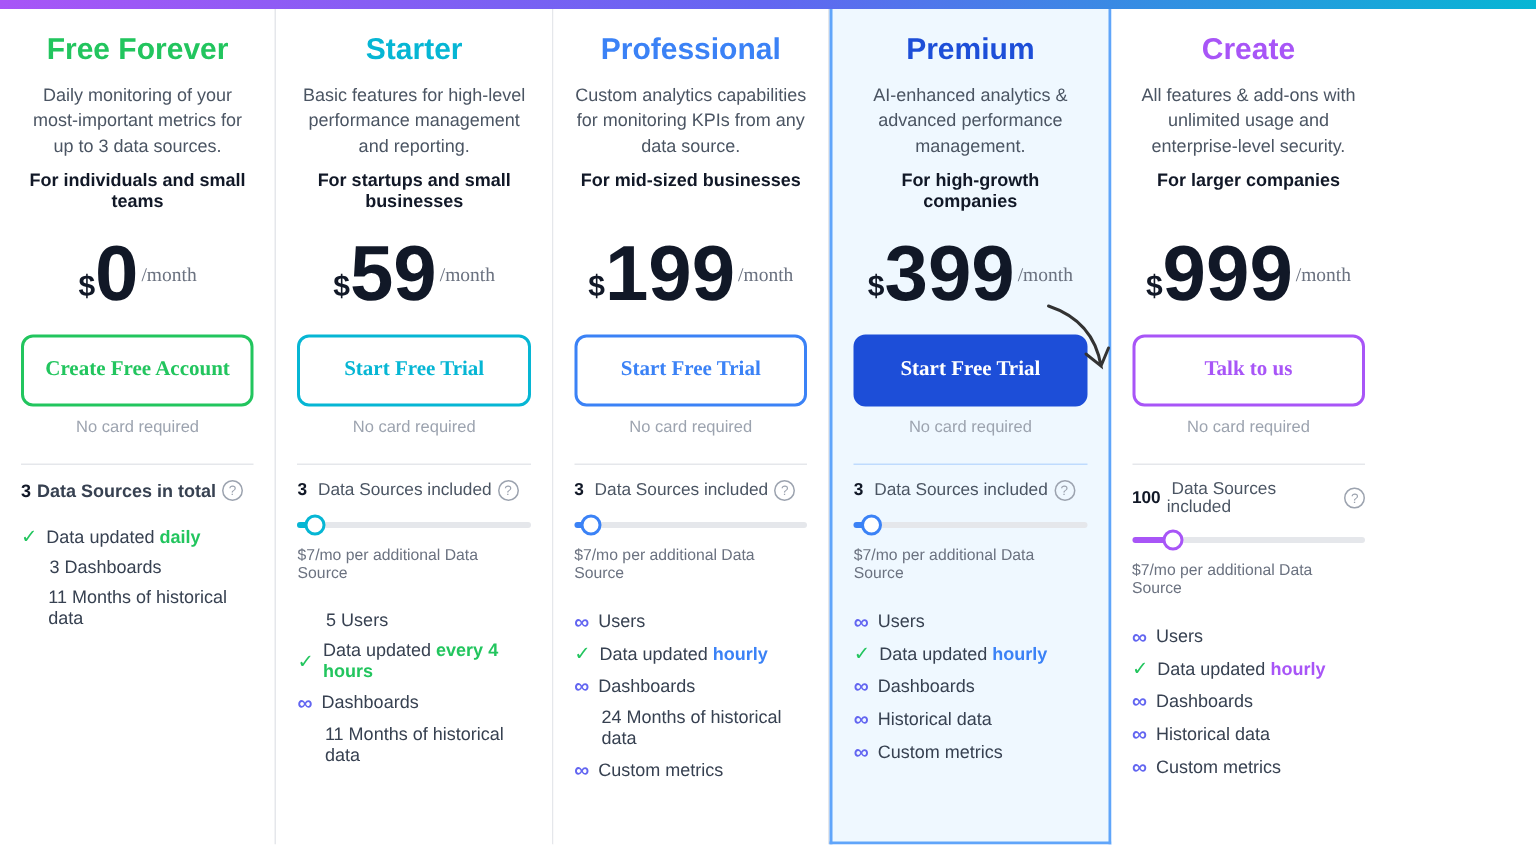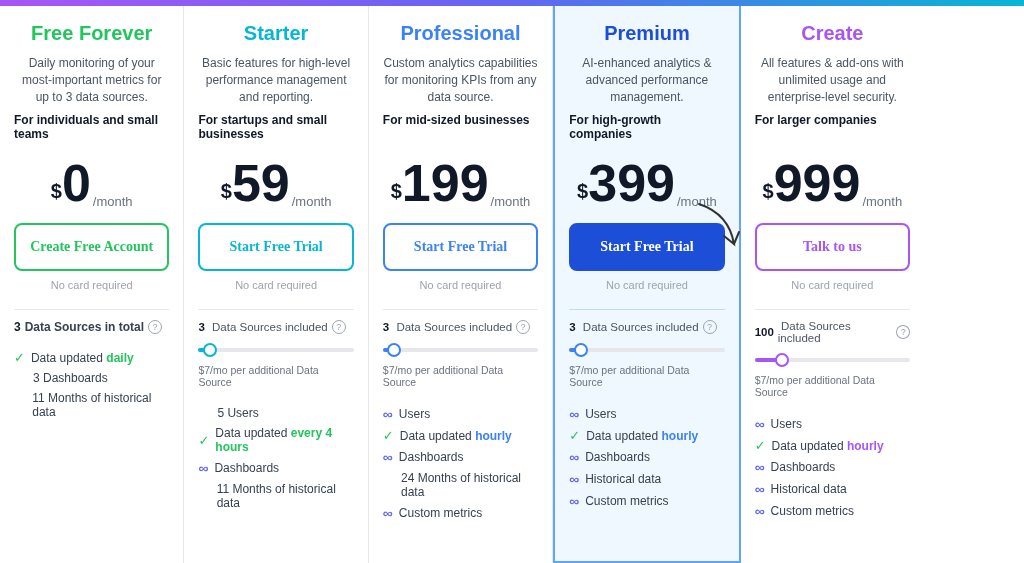--- a/index.html
+++ b/index.html
@@ -56,20 +56,21 @@
       color: #4b5563;
       text-align: center;
       min-height: 48px;
       line-height: 1.4;
       margin-bottom: 8px;
     }
     .plan-tagline {
       font-size: 12px;
       font-weight: 700;
       color: #111827;
+      text-align: center;
       margin-bottom: 12px;
       min-height: 32px;
     }
     .price-row {
       display: flex;
       align-items: flex-end;
       justify-content: center;
       margin-bottom: 14px;
     }
     .price-dollar {
@@ -80,22 +81,23 @@
     }
     .price-amount {
       font-size: 52px;
       font-weight: 800;
       color: #111827;
       line-height: 1;
     }
     .price-period {
       font-size: 13px;
       color: #6b7280;
-      margin-bottom: 0;
+      margin-bottom: 18px;
       margin-left: 2px;
+      font-family: Liberation Serif, serif;
     }
 
     
     .cta-btn {
       display: block;
       width: 100%;
       padding: 14px 8px;
       border-radius: 8px;
       font-size: 14px;
       font-weight: 600;

